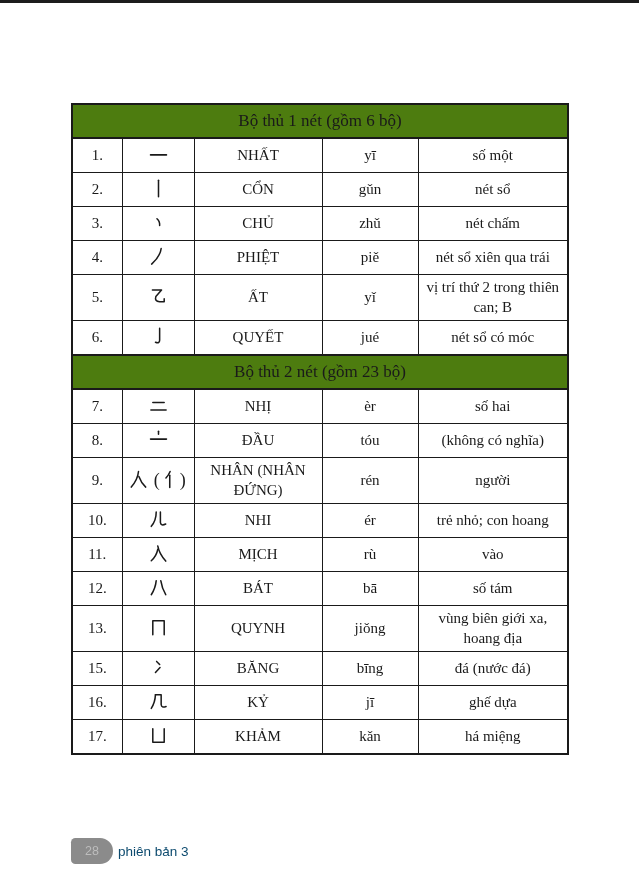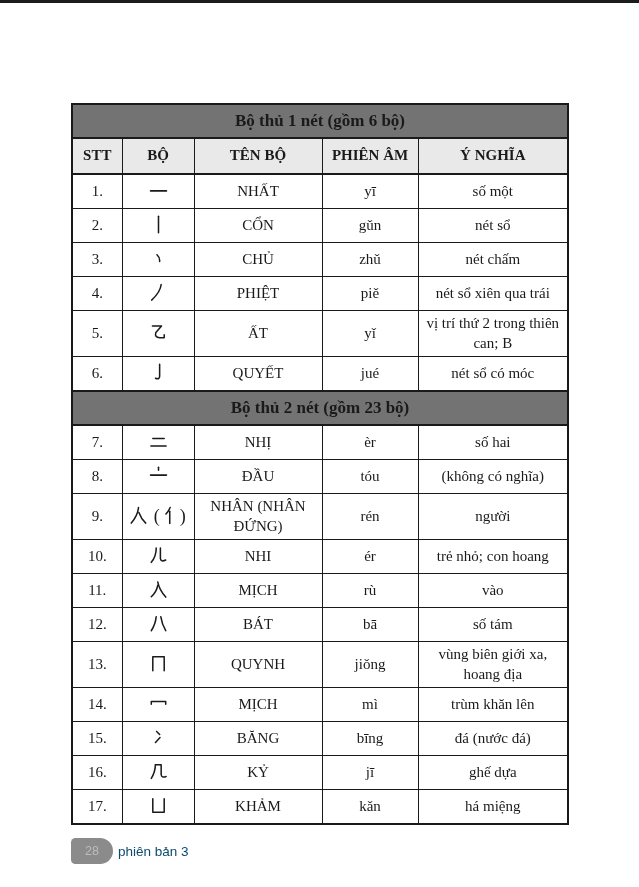--- a/index.html
+++ b/index.html
@@ -23,23 +23,23 @@
   .doc-table td,.doc-table th{
     border:1px solid #1a1a1a;
     text-align:center;
     vertical-align:middle;
     padding:3px 5px;
     font-size:15px;
     line-height:1.3;
     overflow:hidden;
   }
   tr.section-row th{
-    background:#737373;
+    background:#4d7c0f;
     font-size:17px;
-    font-weight:bold;
+    font-weight:normal;
     height:26px;
     border-top:2px solid #1a1a1a;
     border-bottom:2px solid #1a1a1a;
   }
   tr.colhead-row th{
     background:#e9e9e9;
     font-size:15px;
     font-weight:bold;
     height:28px;
     border-bottom:2px solid #1a1a1a;
@@ -74,27 +74,20 @@
       <col style="width: 50px;">
       <col style="width: 72px;">
       <col style="width: 128px;">
       <col style="width: 96px;">
       <col style="width: 150px;">
     </colgroup>
   <tbody id="table-body">
       <tr class="section-row">
         <th colspan="5">Bộ thủ 1 nét (gồm 6 bộ)</th>
       </tr>
-      <tr class="colhead-row">
-        <th>STT</th>
-        <th>BỘ</th>
-        <th>TÊN BỘ</th>
-        <th>PHIÊN ÂM</th>
-        <th>Ý NGHĨA</th>
-      </tr>
       <tr class="data-row">
         <td>1.</td>
         <td class="radical-cell"><svg class="rad" viewBox="0 0 100 100" aria-label="一">
             <path d="M8 52 H92"></path>
           </svg></td>
         <td>NHẤT</td>
         <td>yī</td>
         <td>số một</td>
       </tr>
       <tr class="data-row">
@@ -211,29 +204,20 @@
       <tr class="data-row">
         <td>13.</td>
         <td class="radical-cell"><svg class="rad" viewBox="0 0 100 100" aria-label="冂">
             <path d="M20 88 V14 H80 V88"></path>
           </svg></td>
         <td>QUYNH</td>
         <td>jiǒng</td>
         <td>vùng biên giới xa, hoang địa</td>
       </tr>
       <tr class="data-row">
-        <td>14.</td>
-        <td class="radical-cell"><svg class="rad" viewBox="0 0 100 100" aria-label="冖">
-            <path d="M12 54 V40 H88 V54"></path>
-          </svg></td>
-        <td>MỊCH</td>
-        <td>mì</td>
-        <td>trùm khăn lên</td>
-      </tr>
-      <tr class="data-row">
         <td>15.</td>
         <td class="radical-cell"><svg class="rad" viewBox="0 0 100 100" aria-label="冫">
             <path d="M40 18 L56 34"></path>
             <path d="M34 76 L58 50"></path>
           </svg></td>
         <td>BĂNG</td>
         <td>bīng</td>
         <td>đá (nước đá)</td>
       </tr>
       <tr class="data-row">

